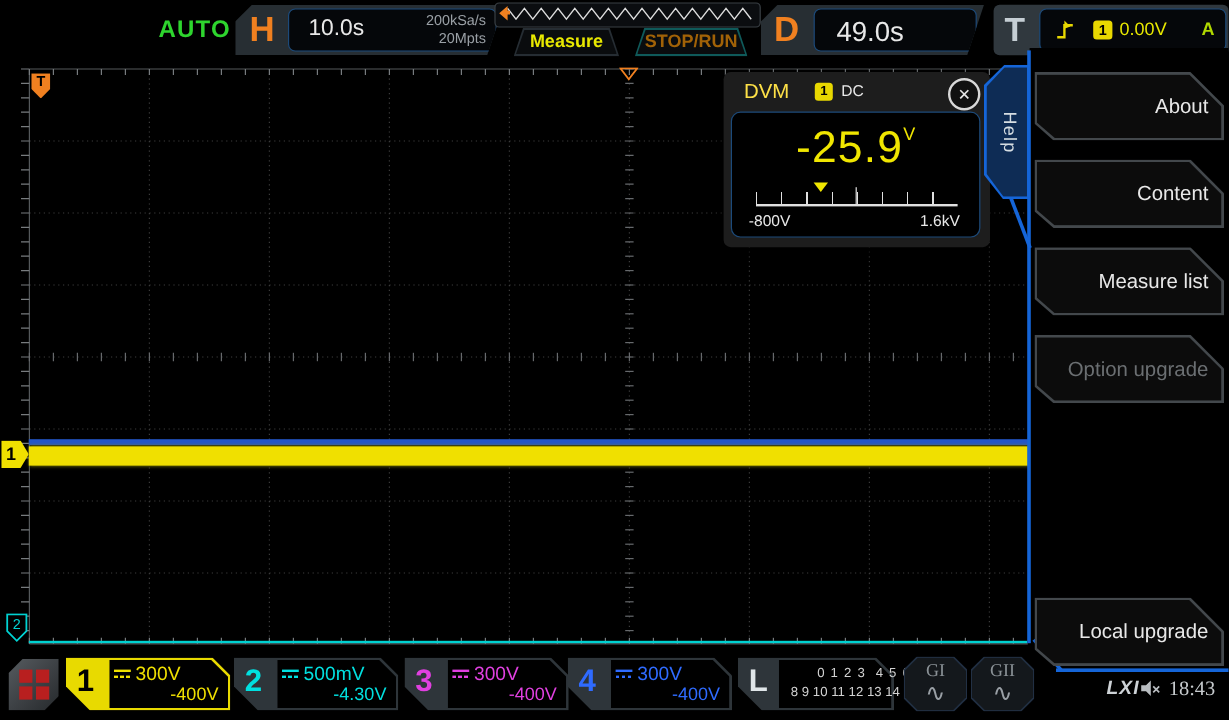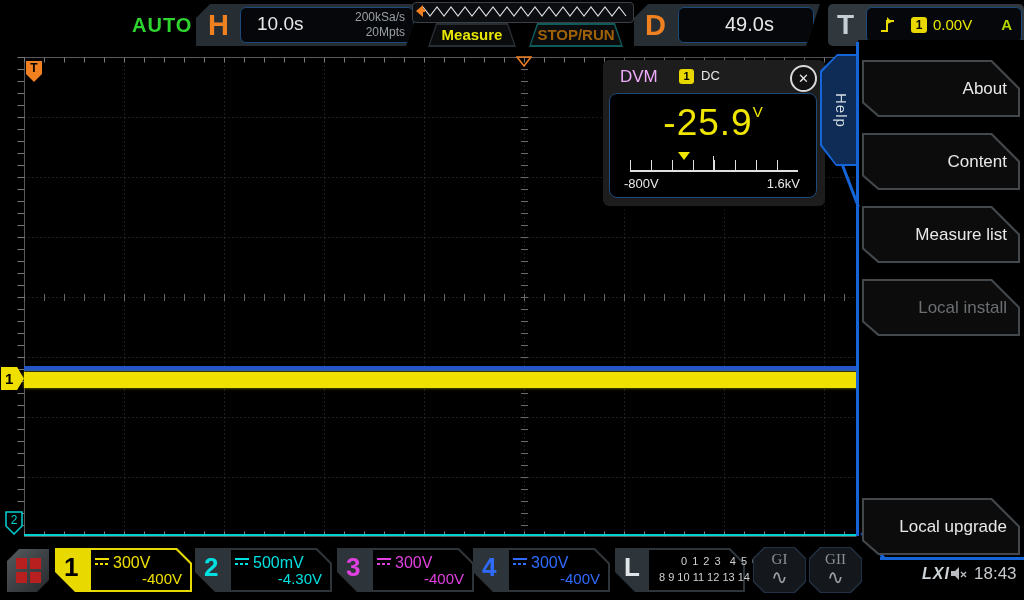--- a/index.html
+++ b/index.html
@@ -14,21 +14,21 @@
   .top-block{top:4px;height:42px;background:#272e33;
       clip-path:polygon(14px 0,100% 0,calc(100% - 14px) 100%,0 100%,0 14px);}
   .top-letter{font-size:29px;font-weight:bold;color:#f08020;line-height:42px;}
   .inner-box{position:absolute;background:#05070a;border:1px solid #1c4a7a;border-radius:6px;}
   #h-block{left:196px;width:224px;}
   #h-inner{left:44px;top:3px;width:172px;height:34px;}
   #h-scale{position:absolute;left:16px;top:5px;font-size:19px;color:#e8e8e8;}
   #h-rate{position:absolute;right:8px;top:2px;font-size:12px;color:#9aa0a6;text-align:right;line-height:15px;}
   #d-block{left:634px;width:186px;}
   #d-inner{left:44px;top:3px;width:134px;height:34px;}
-  #d-value{position:absolute;left:18px;top:5px;font-size:20px;color:#e8e8e8;margin-left:28px;}
+  #d-value{position:absolute;left:18px;top:5px;font-size:23px;color:#e8e8e8;}
 
   #wave-strip{left:412px;top:2px;width:220px;height:19px;background:#0b0d10;
       border:1px solid #3a4045;border-radius:4px;}
   .tb-btn{top:23px;height:24px;cursor:pointer;}
   .tb-btn .shape{position:absolute;inset:0;background:#262d33;
       clip-path:polygon(8px 0,calc(100% - 8px) 0,100% 100%,0 100%);}
   .tb-btn .shape-in{position:absolute;inset:2px;background:#0a0c0e;
       clip-path:polygon(7px 0,calc(100% - 7px) 0,100% 100%,0 100%);}
   .tb-btn span{position:absolute;inset:0;text-align:center;line-height:24px;
       font-size:15px;font-weight:bold;}
@@ -55,21 +55,21 @@
   #ch1-marker{left:1px;top:317px;width:23px;height:23px;background:#f0e000;
       clip-path:polygon(0 0,70% 0,100% 50%,70% 100%,0 100%);
       color:#000;font-size:15px;font-weight:bold;text-align:left;line-height:23px;padding-left:4px;box-sizing:border-box;}
   #trig-level-marker{left:26px;top:11px;width:16px;height:21px;background:#f08020;
       clip-path:polygon(0 0,100% 0,100% 62%,50% 100%,0 62%);
       color:#000;font-size:12px;font-weight:bold;text-align:center;line-height:15px;}
 
   
   #dvm{left:603px;top:60px;width:222px;height:146px;background:#1d1d1d;border-radius:6px;
        box-shadow:0 5px 14px rgba(0,0,0,.85);}
-  #dvm-title{position:absolute;left:17px;top:7px;font-size:17px;color:#f0abfc;}
+  #dvm-title{position:absolute;left:17px;top:7px;font-size:17px;color:#fde047;}
   #dvm-badge{position:absolute;left:76px;top:9px;width:15px;height:15px;line-height:15px;font-size:11px;}
   #dvm-mode{position:absolute;left:98px;top:8px;font-size:13px;color:#e8e8e8;}
   #dvm-close{position:absolute;right:8px;top:5px;width:23px;height:23px;border:2px solid #d8d8d8;
       border-radius:50%;color:#e8e8e8;font-size:13px;font-weight:bold;text-align:center;line-height:23px;cursor:pointer;background:#111;}
   #dvm-body{position:absolute;left:6px;top:33px;width:208px;height:105px;background:#000;
       border:1px solid #1c4a7a;border-radius:8px;box-sizing:border-box;}
   #dvm-value{position:absolute;left:0;top:8px;width:100%;text-align:center;color:#f0e600;}
   #dvm-value .val{font-size:37px;letter-spacing:1px;}
   #dvm-value .unit{font-size:15px;vertical-align:18px;}
   #dvm-scale{position:absolute;left:20px;top:66px;width:168px;height:10px;border-bottom:2px solid #e0e0e0;
@@ -136,21 +136,21 @@
   .gen-btn{top:547px;width:53px;height:46px;cursor:pointer;background:#223044;
       clip-path:polygon(11px 0,calc(100% - 11px) 0,100% 11px,100% calc(100% - 11px),calc(100% - 11px) 100%,11px 100%,0 calc(100% - 11px),0 11px);}
   .gen-btn .face{position:absolute;inset:1px;background:#14181c;
       clip-path:polygon(11px 0,calc(100% - 11px) 0,100% 11px,100% calc(100% - 11px),calc(100% - 11px) 100%,11px 100%,0 calc(100% - 11px),0 11px);}
   .gen-btn .g{position:absolute;top:4px;width:100%;text-align:center;font-size:15px;color:#8a9196;
       font-family:"Liberation Serif","DejaVu Serif",serif;}
   .gen-btn .s{position:absolute;top:18px;width:100%;text-align:center;font-size:20px;color:#9aa0a6;}
   #gen1{left:753px;} #gen2{left:809px;}
 
   #lxi{left:922px;top:565px;font-size:16px;font-weight:bold;font-style:italic;color:#cdd2d6;letter-spacing:1px;}
-  #clock{left:974px;top:564px;font-size:17px;color:#c6cacd;}
+  #clock{left:974px;top:564px;font-size:17px;color:#c6cacd;font-family:Liberation Serif, serif;}
 </style>
 </head>
 <body>
 
 <div id="app">
 
   <div id="auto-mode" class="abs">AUTO</div>
 
   <div id="h-block" class="abs top-block">
     <div class="abs top-letter" style="left:12px;">H</div>
@@ -481,21 +481,21 @@
     <div class="lbl">Content</div>
   </div>
   <div class="abs menu-btn mi2">
     <div class="edge"></div>
       <div class="face"></div>
     <div class="lbl">Measure list</div>
   </div>
   <div class="abs menu-btn mi3 disabled">
     <div class="edge"></div>
       <div class="face"></div>
-    <div class="lbl">Local install</div>
+    <div class="lbl">Option upgrade</div>
   </div>
   <div class="abs menu-btn mi5">
     <div class="edge"></div>
       <div class="face"></div>
     <div class="lbl">Local upgrade</div>
   </div>
 
   <div id="grid-menu-btn" class="abs">
     <div class="sq" style="left:9px;top:9px;"></div>
     <div class="sq" style="left:23px;top:9px;"></div>

